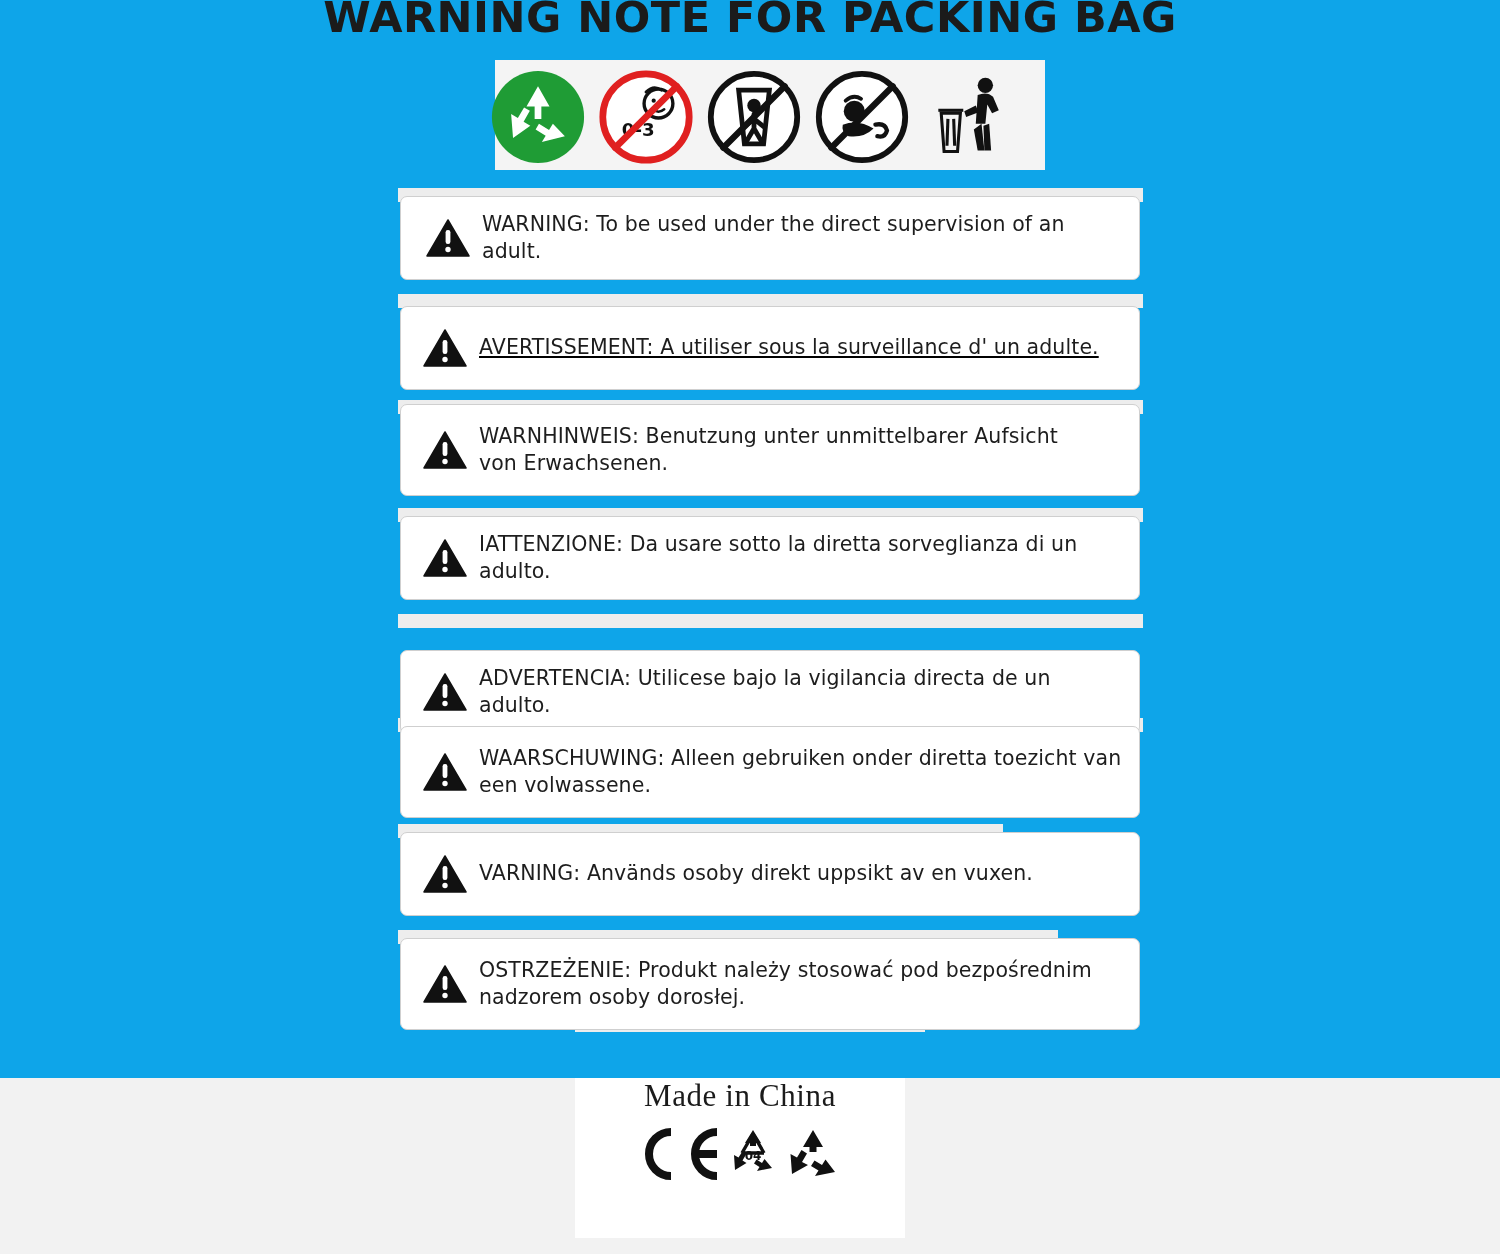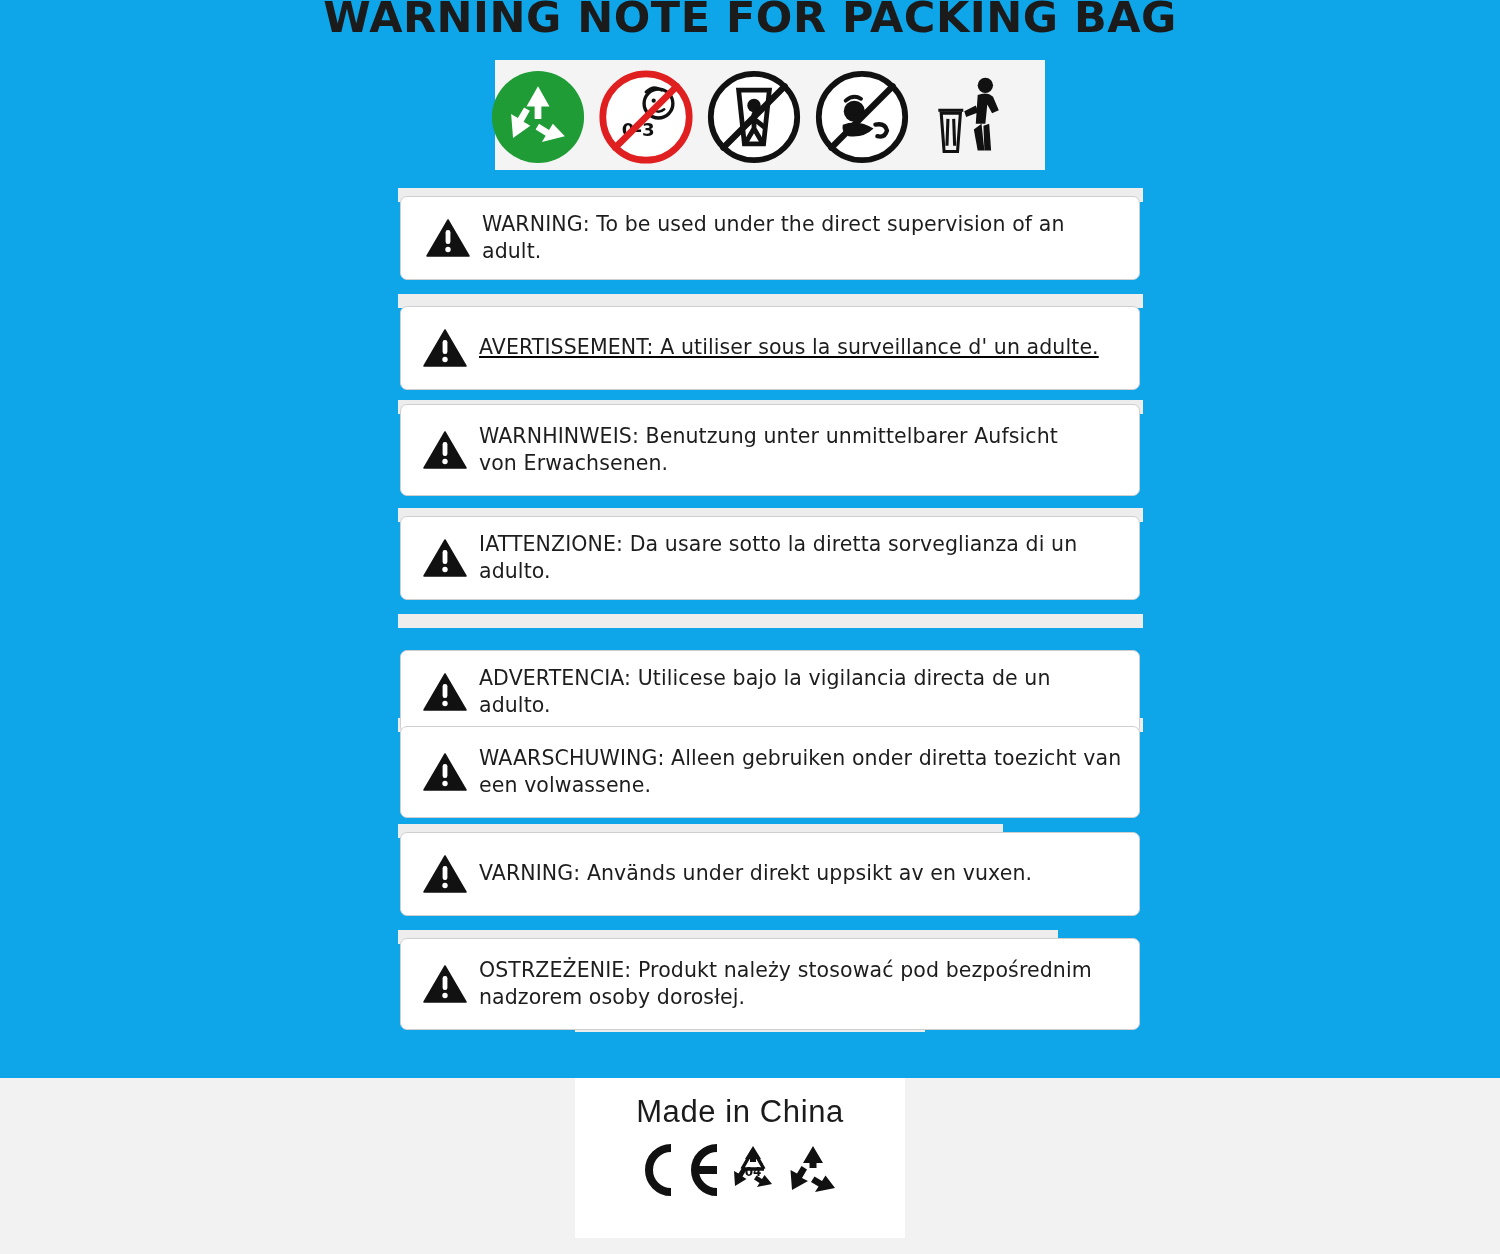--- a/index.html
+++ b/index.html
@@ -106,22 +106,21 @@
     top: 1078px;
     width: 330px;
     height: 160px;
     background: #ffffff;
     display: flex;
     flex-direction: column;
     align-items: center;
     justify-content: flex-start;
   }
   .made-in {
-    margin-top: 16px;
-    font-family: Liberation Sans, sans-serif;
+    font-family: Liberation Serif, serif;
     font-size: 31px;
     color: #1b1b1b;
     letter-spacing: 0.6px;
   }
   .footer-icons {
     margin-top: 12px;
     display: flex;
     align-items: center;
   }
 </style>
@@ -284,21 +283,21 @@
   </div>
 
   <div class="box" style="top:832px; height:84px;">
     <span class="warn-icon">
       <svg viewBox="0 0 44 40" width="44" height="40" aria-hidden="true">
         <path d="M22 2 L43 38 L1 38 Z" fill="#111111" stroke="#111111" stroke-width="1.5" stroke-linejoin="round"></path>
         <rect x="19.6" y="12" width="4.8" height="14" rx="2.2" fill="#ffffff"></rect>
         <circle cx="22" cy="31.5" r="2.7" fill="#ffffff"></circle>
       </svg>
     </span>
-    <span class="warn-text">VARNING: Används under direkt uppsikt av en vuxen.</span>
+    <span class="warn-text">VARNING: Används osoby direkt uppsikt av en vuxen.</span>
   </div>
 
   <div class="box" style="top:938px; height:92px;">
     <span class="warn-icon">
       <svg viewBox="0 0 44 40" width="44" height="40" aria-hidden="true">
         <path d="M22 2 L43 38 L1 38 Z" fill="#111111" stroke="#111111" stroke-width="1.5" stroke-linejoin="round"></path>
         <rect x="19.6" y="12" width="4.8" height="14" rx="2.2" fill="#ffffff"></rect>
         <circle cx="22" cy="31.5" r="2.7" fill="#ffffff"></circle>
       </svg>
     </span>

